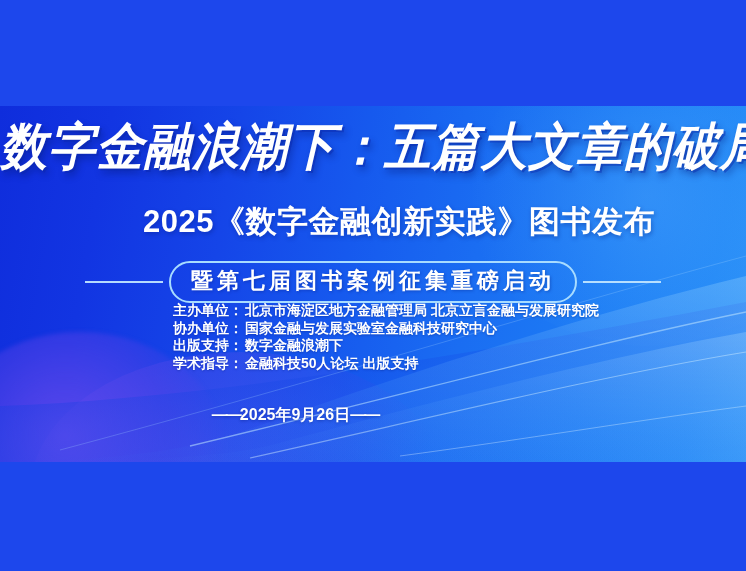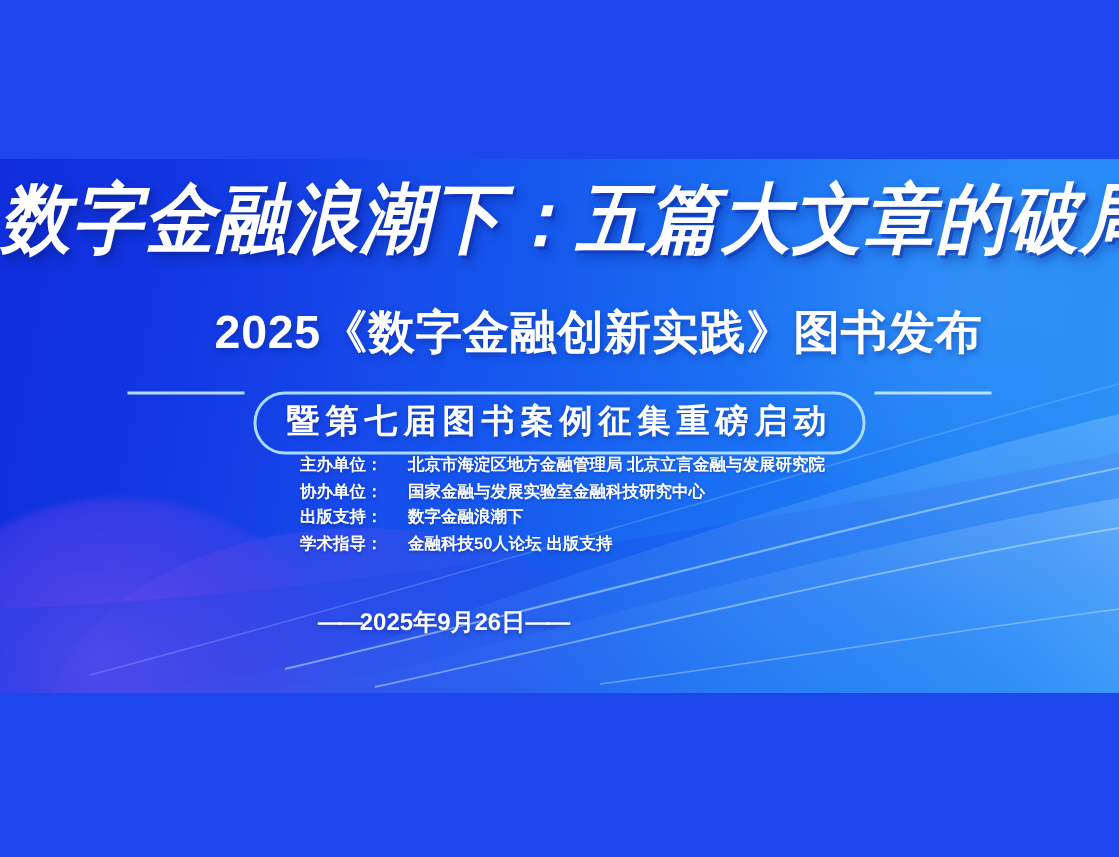--- a/index.html
+++ b/index.html
@@ -138,20 +138,21 @@
     text-shadow: 1px 2px 4px rgba(8,30,130,0.42);
     padding-left: 26px;
   }
 
   
   .pill-row {
     position: absolute;
     left: 0; top: 155px;
     width: 746px;
     display: flex;
+    align-items: center;
     justify-content: center;
     gap: 6px;
   }
   .rule {
     width: 78px;
     height: 2px;
     background: #bfe4ff;
     opacity: .95;
   }
   .pill {
@@ -170,26 +171,25 @@
 
   
   .credits {
     position: absolute;
     left: 0; top: 196px;
     width: 746px;
     text-align: center;
   }
   .credit-line {
     color: #ffffff;
-    font-size: 11px;
+    font-size: 14px;
     font-weight: bold;
     line-height: 17.5px;
     white-space: nowrap;
     text-shadow: 0 1px 2px rgba(8,30,130,0.4);
-    margin-left: 27px;
   }
   .credit-inner {
     display: inline-block;
     text-align: left;
     width: 400px;
   }
   .credit-key { display: inline-block; width: 72px; }
 
   
   .date-row {

